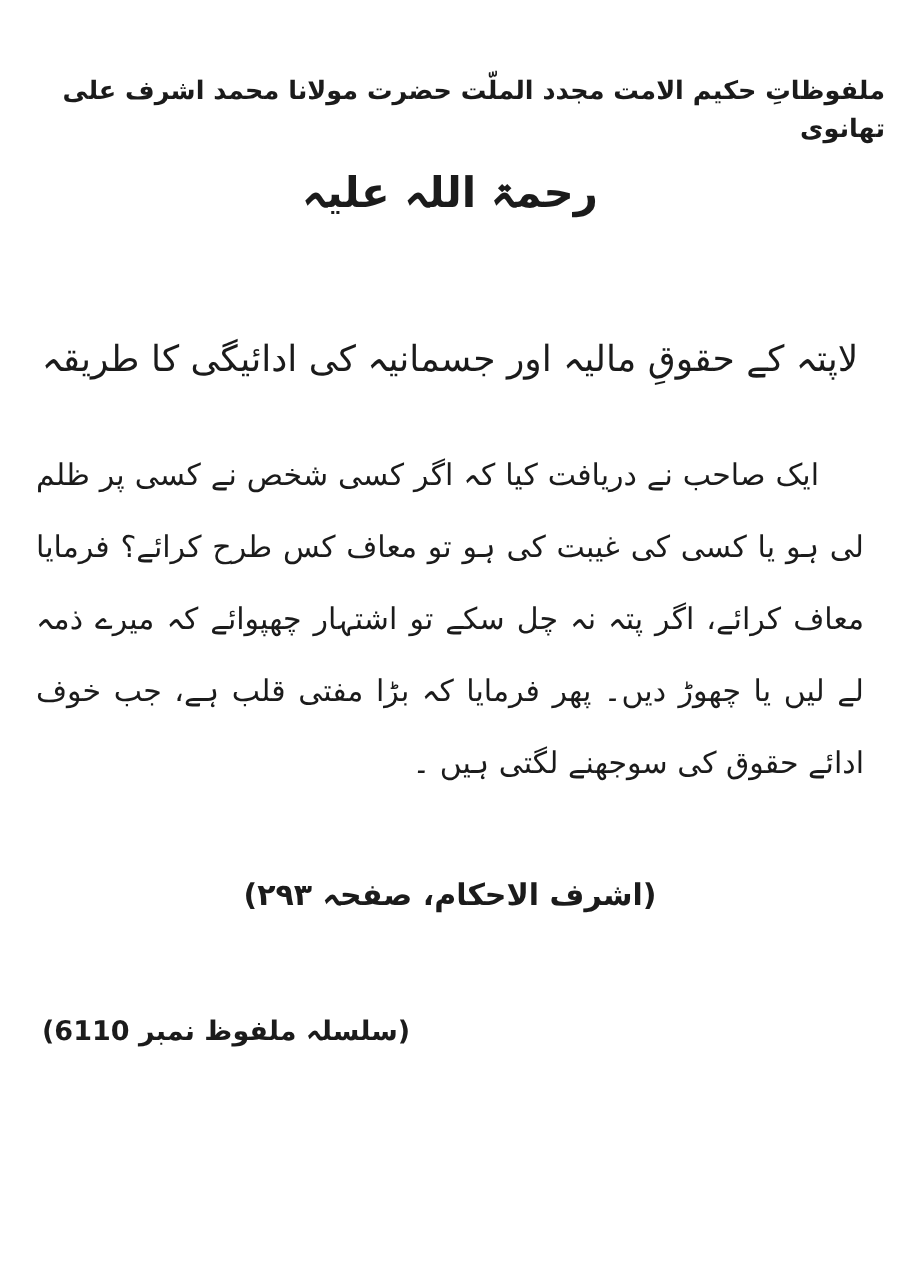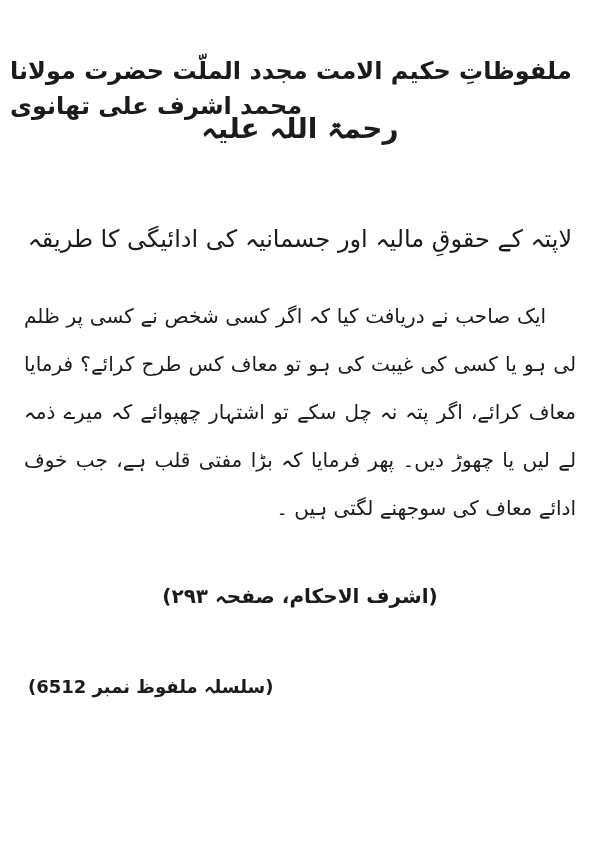--- a/index.html
+++ b/index.html
@@ -16,22 +16,22 @@
     color: #1b1b1b;
     font-family: "DejaVu Sans", sans-serif;
     overflow: hidden;
   }
   .title {
     position: absolute;
     top: 38px;
     left: 10px;
     right: 10px;
     direction: rtl;
-    text-align: left;
-    font-size: 24px;
+    text-align: right;
+    font-size: 17px;
     font-weight: bold;
     line-height: 1.45;
   }
   .honorific {
     position: absolute;
     top: 112px;
     left: 0;
     right: 0;
     direction: rtl;
     text-align: center;
@@ -98,20 +98,20 @@
 
   <div class="honorific">رحمۃ اللہ علیہ</div>
 
   <h2 class="heading">لاپتہ کے حقوقِ مالیہ اور جسمانیہ کی ادائیگی کا طریقہ</h2>
 
   <div class="body-block">
     <div class="body-line first">ایک صاحب نے دریافت کیا کہ اگر کسی شخص نے کسی پر ظلم کیا ہو یا کسی سے رشوت</div>
     <div class="body-line">لی ہو یا کسی کی غیبت کی ہو تو معاف کس طرح کرائے؟ فرمایا کہ ڈھونڈ ڈھونڈ کر ادا کرے یا</div>
     <div class="body-line">معاف کرائے، اگر پتہ نہ چل سکے تو اشتہار چھپوائے کہ میرے ذمہ جن کے حقوق ہوں</div>
     <div class="body-line">لے لیں یا چھوڑ دیں۔ پھر فرمایا کہ بڑا مفتی قلب ہے، جب خوف ہوتا ہے، سب تدبیریں</div>
-    <div class="body-line last">ادائے معاف کی سوجھنے لگتی ہیں ۔</div>
+    <div class="body-line last">ادائے حقوق کی سوجھنے لگتی ہیں ۔</div>
   </div>
 
   <div class="citation">(اشرف الاحکام، صفحہ ۲۹۳)</div>
 
-  <div class="series-note">(سلسلہ ملفوظ نمبر 6512)</div>
+  <div class="series-note">(سلسلہ ملفوظ نمبر 6110)</div>
 
 </div>
 
 </body></html>

